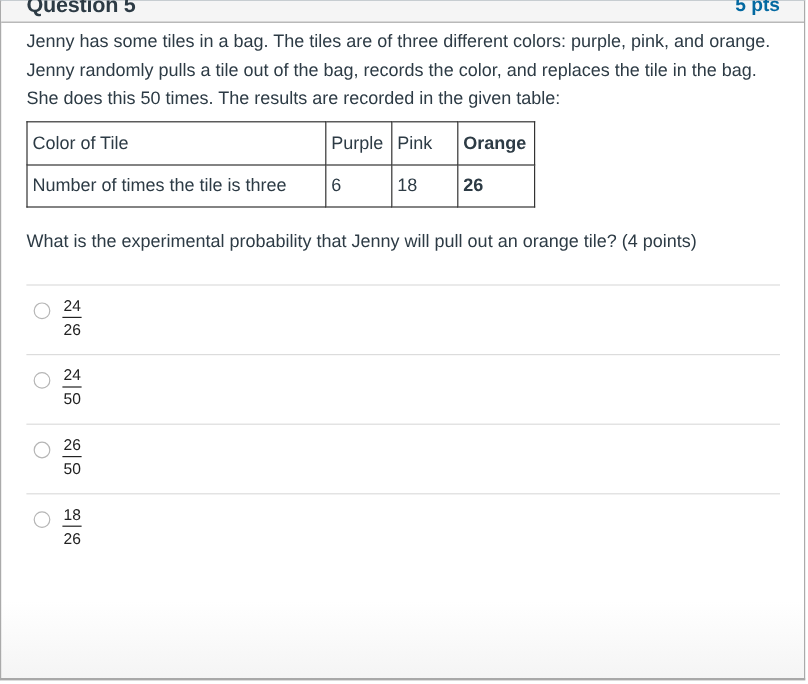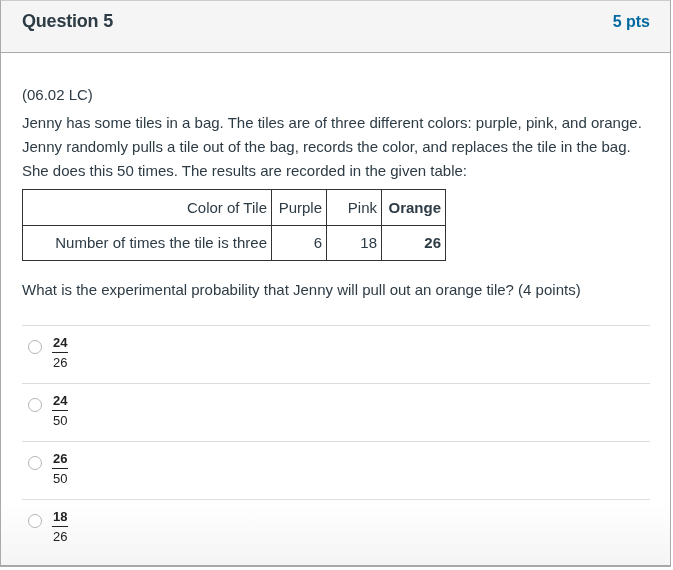--- a/index.html
+++ b/index.html
@@ -13,38 +13,38 @@
       position: absolute; left: 0; top: 0;
       width: 671px; height: 567px;
       border: 1px solid #c7cdd1;
       border-left: 1px solid #aaaaaa;
       border-right: 1px solid #aaaaaa;
       border-bottom: 2px solid #a8a8a8;
       box-sizing: border-box;
       background: linear-gradient(to bottom, #ffffff 0, #ffffff 500px, #f4f4f4 567px);
     }
     .header {
-      height: 52px;
+      height: 18px;
       background: #f5f5f5;
       border-bottom: 1px solid #aaaaaa;
       display: flex; align-items: center; justify-content: space-between;
       padding: 0 20px 0 21px;
       box-sizing: border-box;
     }
     .header .title { font-size: 18px; font-weight: bold; color: #2d3b45; letter-spacing: -0.2px; margin-top: -10px; }
     .header .pts { font-size: 16px; font-weight: bold; color: #0369a1; margin-top: -10px; }
     .content { padding: 0 20px 0 21px; font-size: 15px; line-height: 24px; color: #2d3b45; }
     .code { margin-top: 30px; }
     .stem { margin-top: 4px; }
     table.data {
       border-collapse: collapse; margin-top: 6px;
       font-size: 15px; color: #2d3b45;
     }
     table.data td {
-      border: 1px solid #333333; text-align: right;
+      border: 1px solid #333333; text-align: left;
       height: 34px; padding: 0 4px;
     }
     table.data tr:first-child td { height: 35px; }
     table.data td.rowhead { width: 240px; }
     table.data td.c1 { width: 46px; margin-left: 40px; }
     table.data td.c2 { width: 46px; }
     table.data td.c3 { width: 55px; font-weight: bold; }
     .prompt { margin-top: 17px; }
     .answers { margin-top: 23px; }
     .answer {
@@ -55,33 +55,32 @@
     .radio {
       position: absolute; left: 6px; top: 14px;
       width: 12px; height: 12px; border-radius: 50%;
       border: 1px solid #b5b5b5; background: #ffffff; cursor: pointer;
     }
     .frac {
       position: absolute; left: 30px; top: 9px;
       display: inline-flex; flex-direction: column; align-items: center;
       font-family: "Liberation Sans", sans-serif; font-size: 13px; line-height: 15px; color: #222;
     }
-    .frac .num { padding: 0 1px; font-weight: bold; }
+    .frac .num { padding: 0 1px; }
     .frac .bar { width: 16px; height: 1px; background: #222; margin: 2px 0 2px 0; }
   </style>
 </head>
 <body>
 
 <div class="question">
   <div class="header">
     <span class="title">Question 5</span>
     <span class="pts">5 pts</span>
   </div>
   <div class="content">
-    <div class="code">(06.02 LC)</div>
     <div class="stem">Jenny has some tiles in a bag. The tiles are of three different colors: purple, pink, and orange. Jenny randomly pulls a tile out of the bag, records the color, and replaces the tile in the bag. She does this 50 times. The results are recorded in the given table:</div>
     <table class="data">
       <tbody>
           <tr>
         <td class="rowhead">Color of Tile</td>
         <td class="c1">Purple</td>
         <td class="c2">Pink</td>
         <td class="c3">Orange</td>
       </tr>
       <tr>

